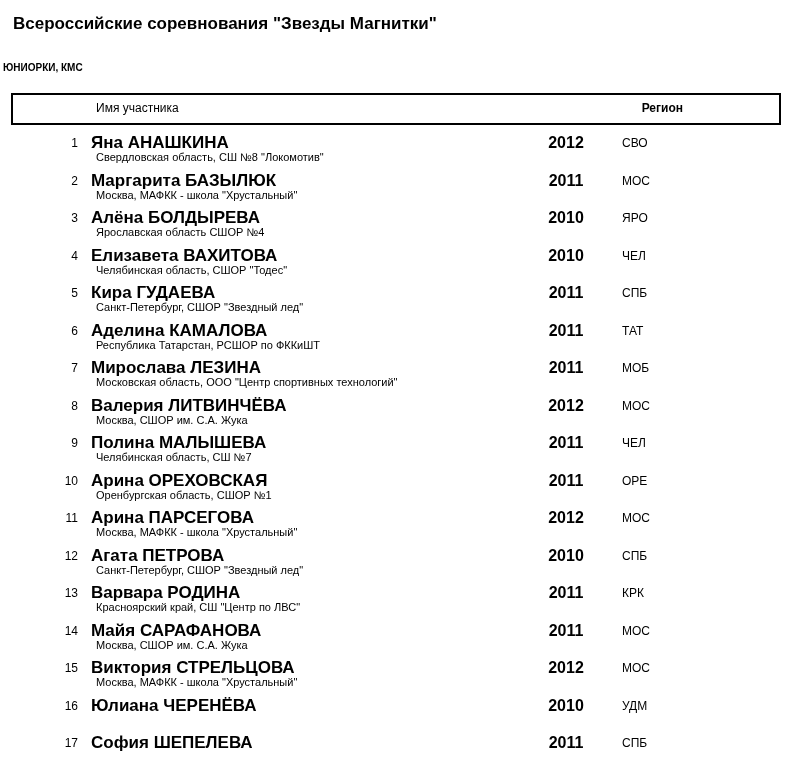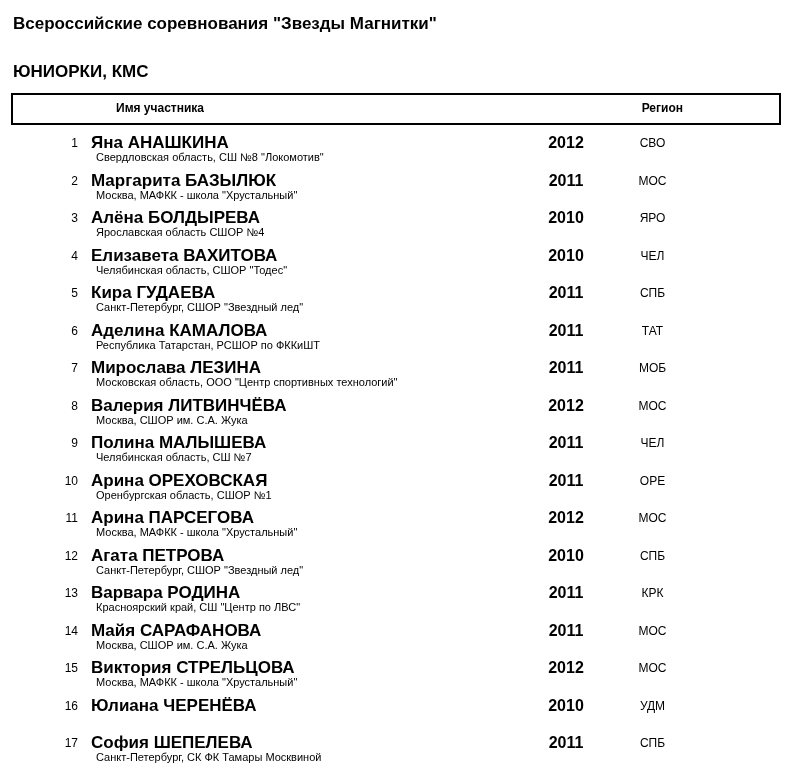--- a/index.html
+++ b/index.html
@@ -20,37 +20,37 @@
   }
   .doc-title {
     position: absolute;
     left: 13px; top: 14px;
     font-size: 17px;
     font-weight: bold;
     white-space: nowrap;
   }
   .doc-category {
     position: absolute;
-    left: 13px; top: 62px;
-    font-size: 17px;
+    left: 3px; top: 62px;
+    font-size: 10px;
     font-weight: bold;
     white-space: nowrap;
   }
   .header-box {
     position: absolute;
     left: 11px; top: 93px;
     width: 770px; height: 32px;
     border: 2px solid #000000;
     background: #ffffff;
   }
   .th-name {
     position: absolute;
-    left: 100px; top: 101px;
-    font-size: 12px;
-    font-weight: bold;
+    left: 80px; top: 101px;
+    font-size: 12px;
+    font-weight: normal;
     white-space: nowrap;
     padding-left: 16px;
   }
   .th-region {
     position: absolute;
     left: 622px; top: 101px;
     width: 61px;
     text-align: right;
     font-size: 12px;
     font-weight: bold;
@@ -94,21 +94,20 @@
     width: 60px;
     text-align: center;
     font-size: 16px;
     font-weight: bold;
     line-height: 14px;
   }
   .row .region {
     position: absolute;
     left: 622px; top: 0;
     width: 61px;
-    text-align: center;
     font-size: 12px;
     line-height: 14px;
   }
 </style>
 </head>
 <body>
 
 <div class="page">
 
   <div class="doc-title">Всероссийские соревнования "Звезды Магнитки"</div>
@@ -245,19 +244,18 @@
     <div class="row">
       <span class="num">16</span>
       <span class="name">Юлиана ЧЕРЕНЁВА</span>
       <span class="year">2010</span>
       <span class="region">УДМ</span>
     </div>
 
     <div class="row">
       <span class="num">17</span>
       <span class="name">София ШЕПЕЛЕВА</span>
-      <span class="club">Санкт-Петербург, СК ФК Тамары Москвиной</span>
       <span class="year">2011</span>
       <span class="region">СПБ</span>
     </div>
   </div>
 
 </div>
 
 </body></html>

